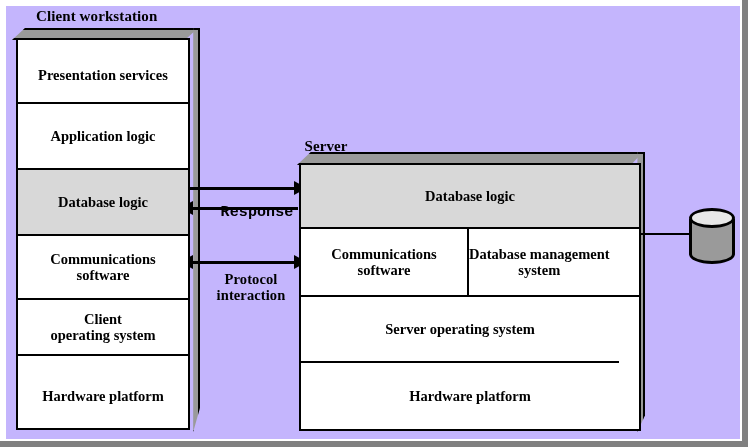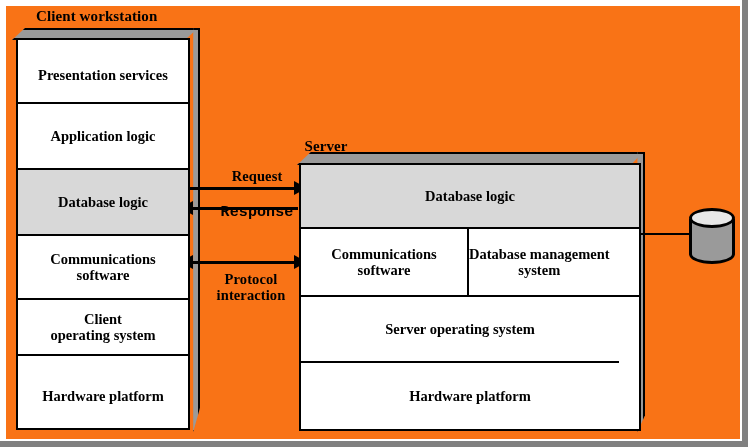--- a/index.html
+++ b/index.html
@@ -3,21 +3,21 @@
 <meta charset="utf-8">
 <style>
   html,body{margin:0;padding:0;background:#ffffff;}
   body{width:748px;height:447px;overflow:hidden;
        font-family:"Liberation Serif","DejaVu Serif",serif;}
 
   #canvas{position:relative;width:748px;height:447px;box-sizing:border-box;
           border-right:6px solid #808080;border-bottom:6px solid #808080;
           background:#ffffff;}
   #inner{position:absolute;left:6px;top:6px;width:734px;height:433px;
-         background:#f97316;}
+         background:#c4b5fd;}
 
   .lbl{position:absolute;font-weight:bold;color:#000;white-space:nowrap;
        text-align:center;letter-spacing:.1px;}
 
   
   .box3d{position:absolute;}
   .box3d .topface{position:absolute;background:#9a9a9a;border:2px solid #000;
         box-sizing:border-box;}
   .box3d .sideface{position:absolute;background:#9a9a9a;border:2px solid #000;
         box-sizing:border-box;}
@@ -128,21 +128,20 @@
       <div class="row" style="top:132px;height:66px;width:318px;">
         <div class="rowtext" style="font-size:14.5px;">Server operating system</div>
       </div>
 
       <div class="row last" style="top:198px;height:66px;width:338px;">
         <div class="rowtext" style="font-size:14.5px;">Hardware platform</div>
       </div>
     </div>
   </div>
 
-  <div class="lbl" style="left:186px;top:162px;width:130px;font-size:14.5px;">Request</div>
   <div class="arrowline" style="left:181px;top:181px;width:110px;"></div>
   <div class="ahead right" style="left:288px;top:175px;"></div>
 
   <div class="arrowline" style="left:182px;top:201px;width:110px;"></div>
   <div class="ahead left" style="left:174px;top:195px;"></div>
   <div class="lbl" style="left:186px;top:198px;width:130px;font-size:15px;font-family:Liberation Mono, monospace;">Response</div>
 
   <div class="arrowline" style="left:182px;top:255px;width:110px;"></div>
   <div class="ahead left" style="left:174px;top:249px;"></div>
   <div class="ahead right" style="left:288px;top:249px;"></div>

